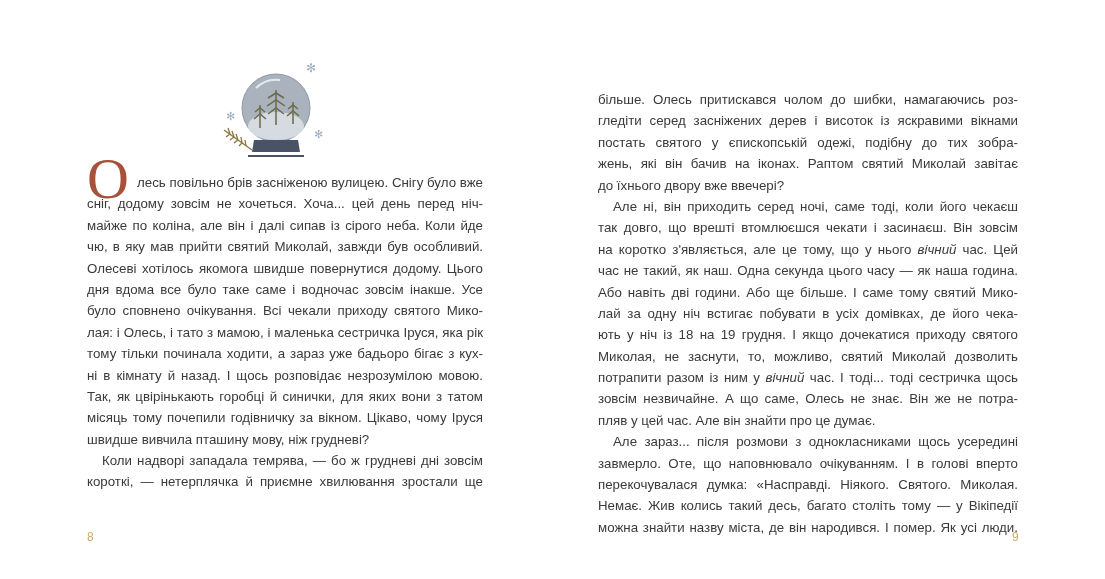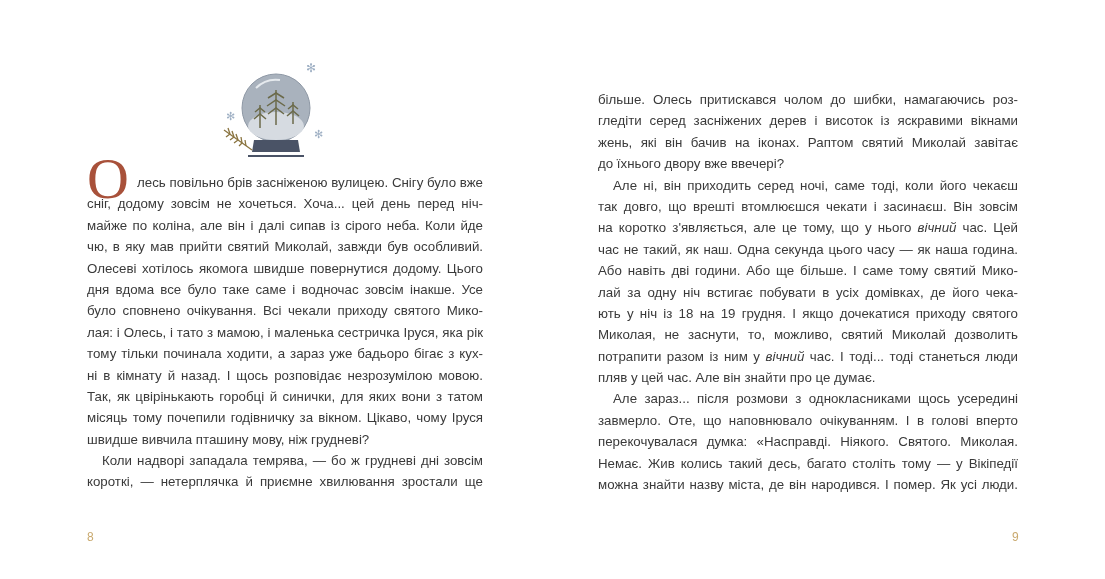--- a/index.html
+++ b/index.html
@@ -73,35 +73,37 @@
     <span class="line">короткі, — нетерплячка й приємне хвилювання зростали ще</span>
   </div>
 
   <div class="page-num pn-left">8</div>
 </div>
 
 <div class="page page-right">
   <div class="text-block right-text">
     <span class="line">більше. Олесь притискався чолом до шибки, намагаючись роз-</span>
     <span class="line">гледіти серед засніжених дерев і висоток із яскравими вікнами</span>
+    <span class="line">постать святого у єпископській одежі, подібну до тих зобра-</span>
     <span class="line">жень, які він бачив на іконах. Раптом святий Миколай завітає</span>
     <span class="line last">до їхнього двору вже ввечері?</span>
     <span class="line indent">Але ні, він приходить серед ночі, саме тоді, коли його чекаєш</span>
     <span class="line">так довго, що врешті втомлюєшся чекати і засинаєш. Він зовсім</span>
     <span class="line">
       <span>на коротко з'являється, але це тому, що у нього</span> <em>вічний</em> <span>час. Цей</span>
     </span>
     <span class="line">час не такий, як наш. Одна секунда цього часу — як наша година.</span>
     <span class="line">Або навіть дві години. Або ще більше. І саме тому святий Мико-</span>
     <span class="line">лай за одну ніч встигає побувати в усіх домівках, де його чека-</span>
     <span class="line">ють у ніч із 18 на 19 грудня. І якщо дочекатися приходу святого</span>
     <span class="line">Миколая, не заснути, то, можливо, святий Миколай дозволить</span>
     <span class="line">
-      <span>потрапити разом із ним у</span> <em>вічний</em> <span>час. І тоді... тоді станеться люди</span>
+      <span>потрапити разом із ним у</span> <em>вічний</em> <span>час. І тоді... тоді сестричка щось</span>
     </span>
+    <span class="line">зовсім незвичайне. А що саме, Олесь не знає. Він же не потра-</span>
     <span class="line last">пляв у цей час. Але він знайти про це думає.</span>
     <span class="line indent">Але зараз... після розмови з однокласниками щось усередині</span>
     <span class="line">завмерло. Оте, що наповнювало очікуванням. І в голові вперто</span>
     <span class="line">перекочувалася думка: «Насправді. Ніякого. Святого. Миколая.</span>
     <span class="line">Немає. Жив колись такий десь, багато століть тому — у Вікіпедії</span>
     <span class="line">можна знайти назву міста, де він народився. І помер. Як усі люди.</span>
   </div>
 
   <div class="page-num pn-right">9</div>
 </div>

